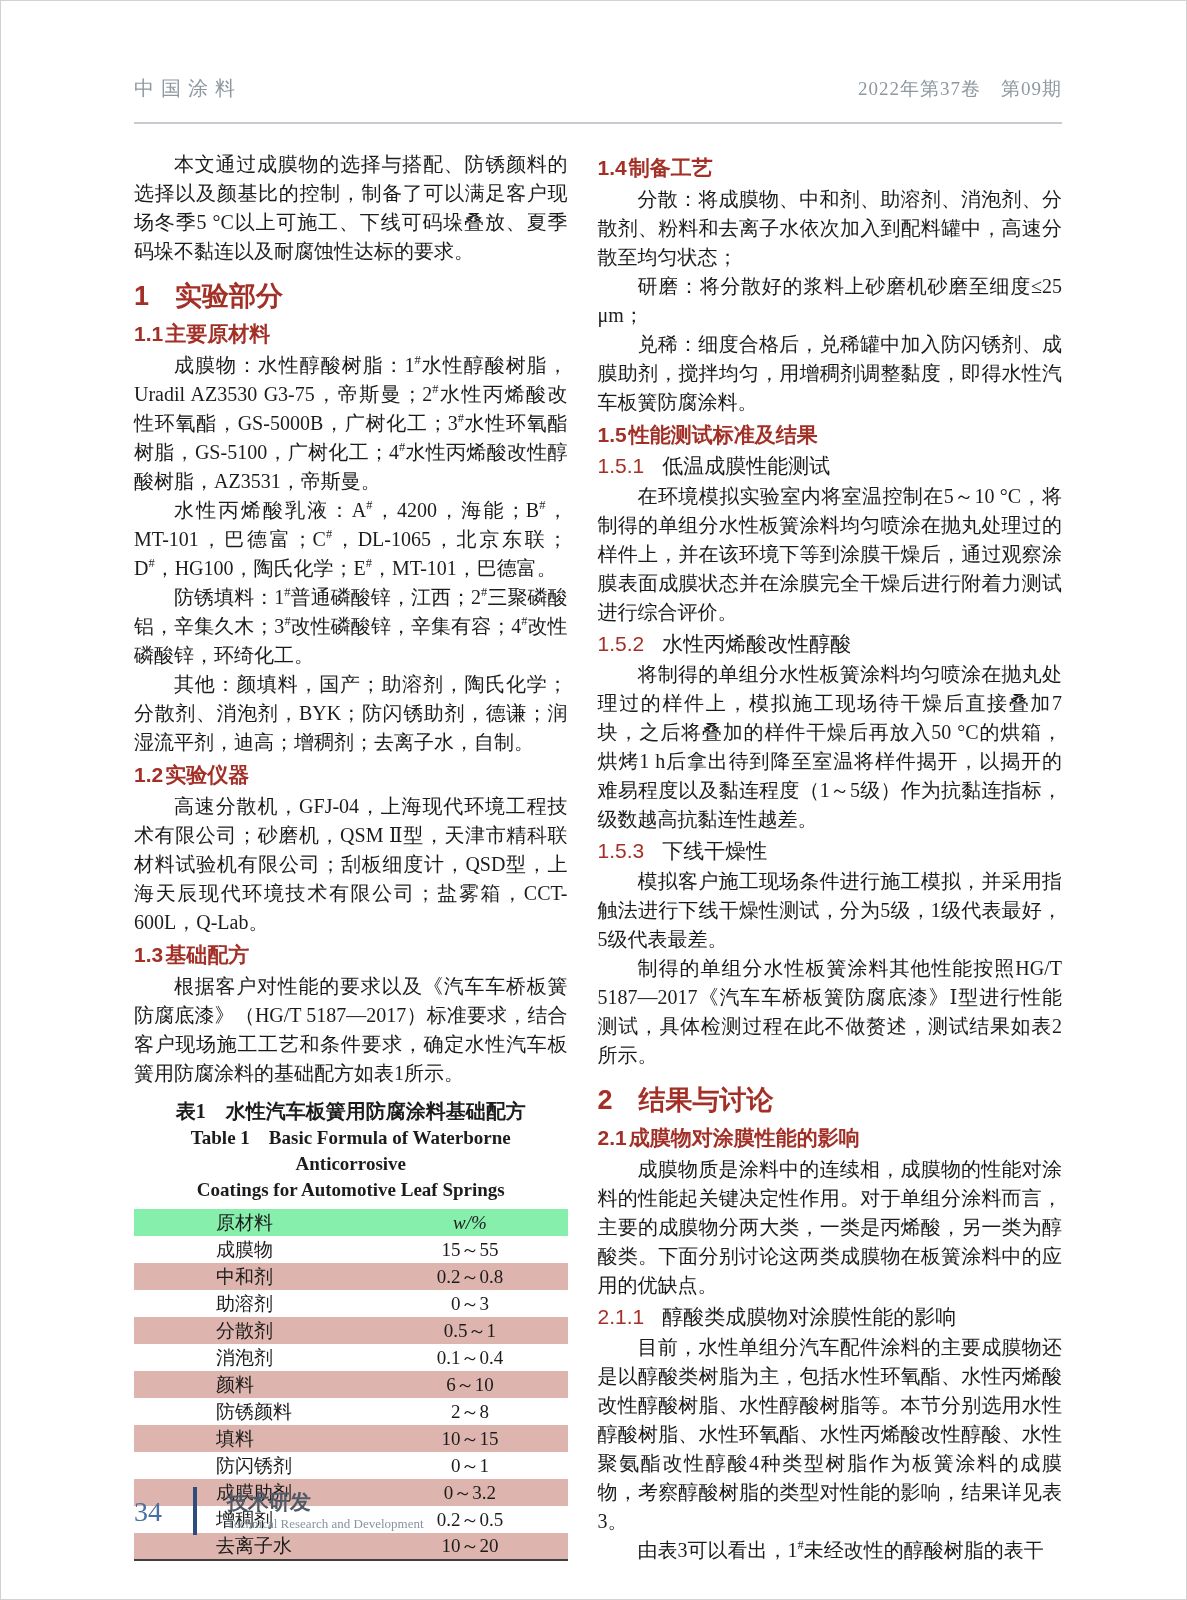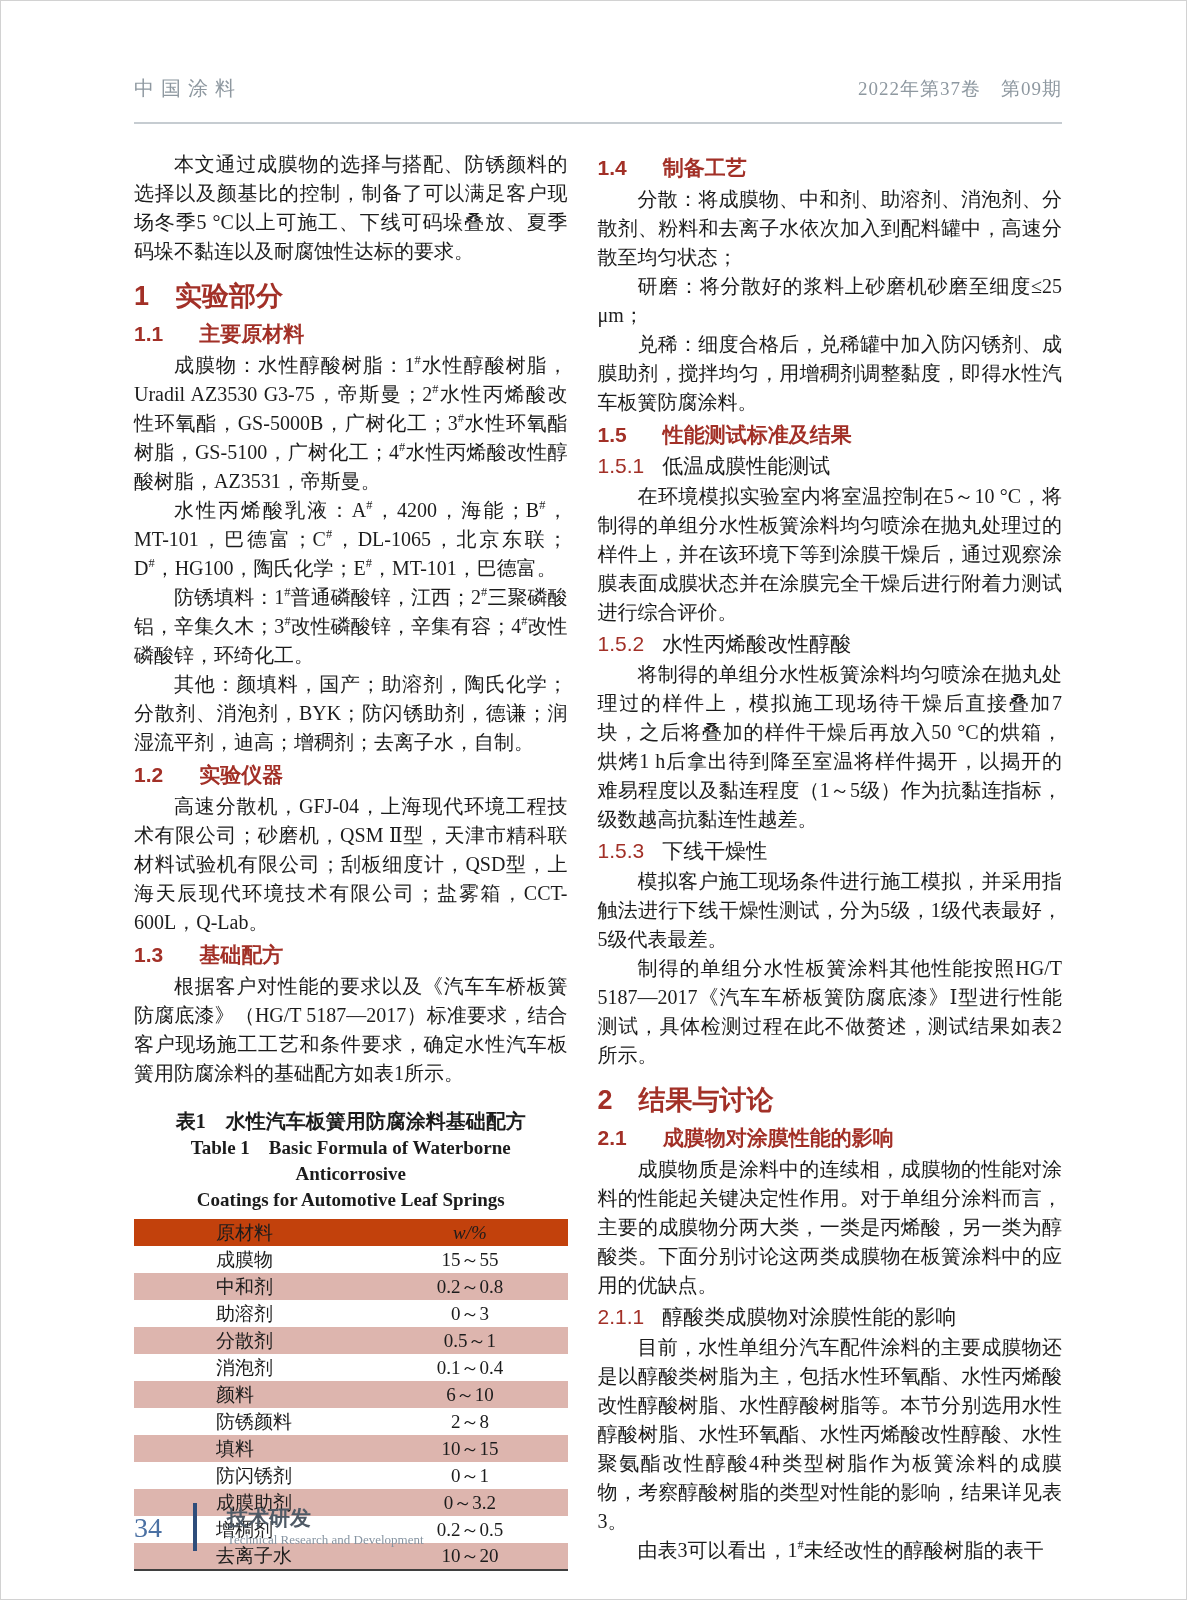--- a/index.html
+++ b/index.html
@@ -40,49 +40,49 @@
     font-family:"Liberation Sans","DejaVu Sans",sans-serif;
     color:#a23027; font-weight:bold; font-size:27px;
     margin:13px 0 7px 0; line-height:34px;
   }
   .h-sec .num { margin-right:26px; }
   .h-sub {
     font-family:"Liberation Sans","DejaVu Sans",sans-serif;
     color:#a23027; font-weight:bold; font-size:21px;
     margin:4px 0 3px 0; line-height:28px;
   }
-  .h-sub .num { margin-right:36px; }
+  .h-sub .num { margin-right:2px; }
   .h-sub3 { font-size:21px; font-weight:normal; margin:3px 0 2px 0; line-height:28px; }
   .h-sub3 .num {
     font-family:"Liberation Sans","DejaVu Sans",sans-serif;
     color:#a23027; margin-right:18px;
   }
   .h-sub3 .ttl { color:#1c1c1c; }
 
   
-  .tbl-caption { text-align:center; margin-top:19px; }
+  .tbl-caption { text-align:center; margin-top:9px; }
   .tbl-caption .cn { font-weight:bold; font-size:20px; line-height:28px; }
   .tbl-caption .en { font-weight:bold; font-size:19px; line-height:26px; }
   table.formula {
     width:100%; border-collapse:collapse; margin-top:6px;
     font-size:19px;
     border-bottom:2px solid #3f3f3f;
   }
   table.formula th, table.formula td {
     height:27px; font-weight:normal; vertical-align:middle;
   }
   table.formula .mat { width:55%; text-align:left; padding-left:82px; }
   table.formula .val { width:45%; text-align:center; }
-  table.formula thead tr { background:#c2410c; }
+  table.formula thead tr { background:#86efac; }
   table.formula thead .val { font-style:italic; }
   table.formula tbody tr:nth-child(even) { background:#ddb5ae; }
 
   
   .page-footer {
-    position:absolute; left:133px; bottom:48px;
+    position:absolute; left:133px; bottom:64px;
     display:flex; align-items:center;gap:20px;
   }
   .page-footer .page-num {
     font-size:28px; color:#4a70a3; margin-right:11px; line-height:46px;
     align-self:flex-end;
   }
   .page-footer .bar { width:4px; height:48px; background:#2e4d7b; margin-right:10px; }
   .page-footer .sec-cn {
     font-family:"Liberation Sans","DejaVu Sans",sans-serif;
     font-weight:bold; font-size:21px; color:#4f5a66; line-height:26px;

